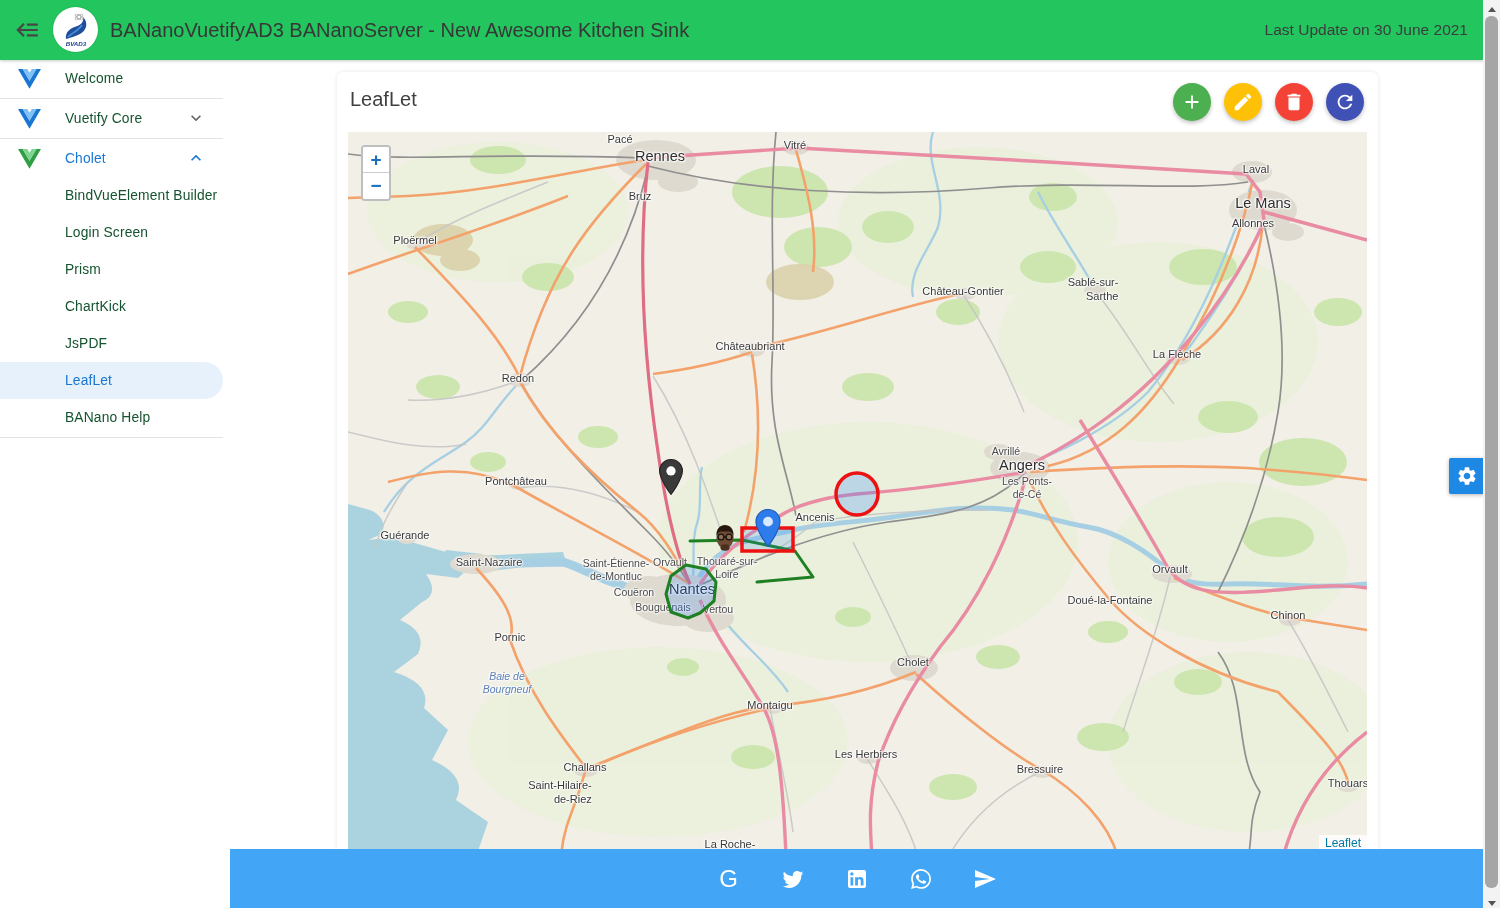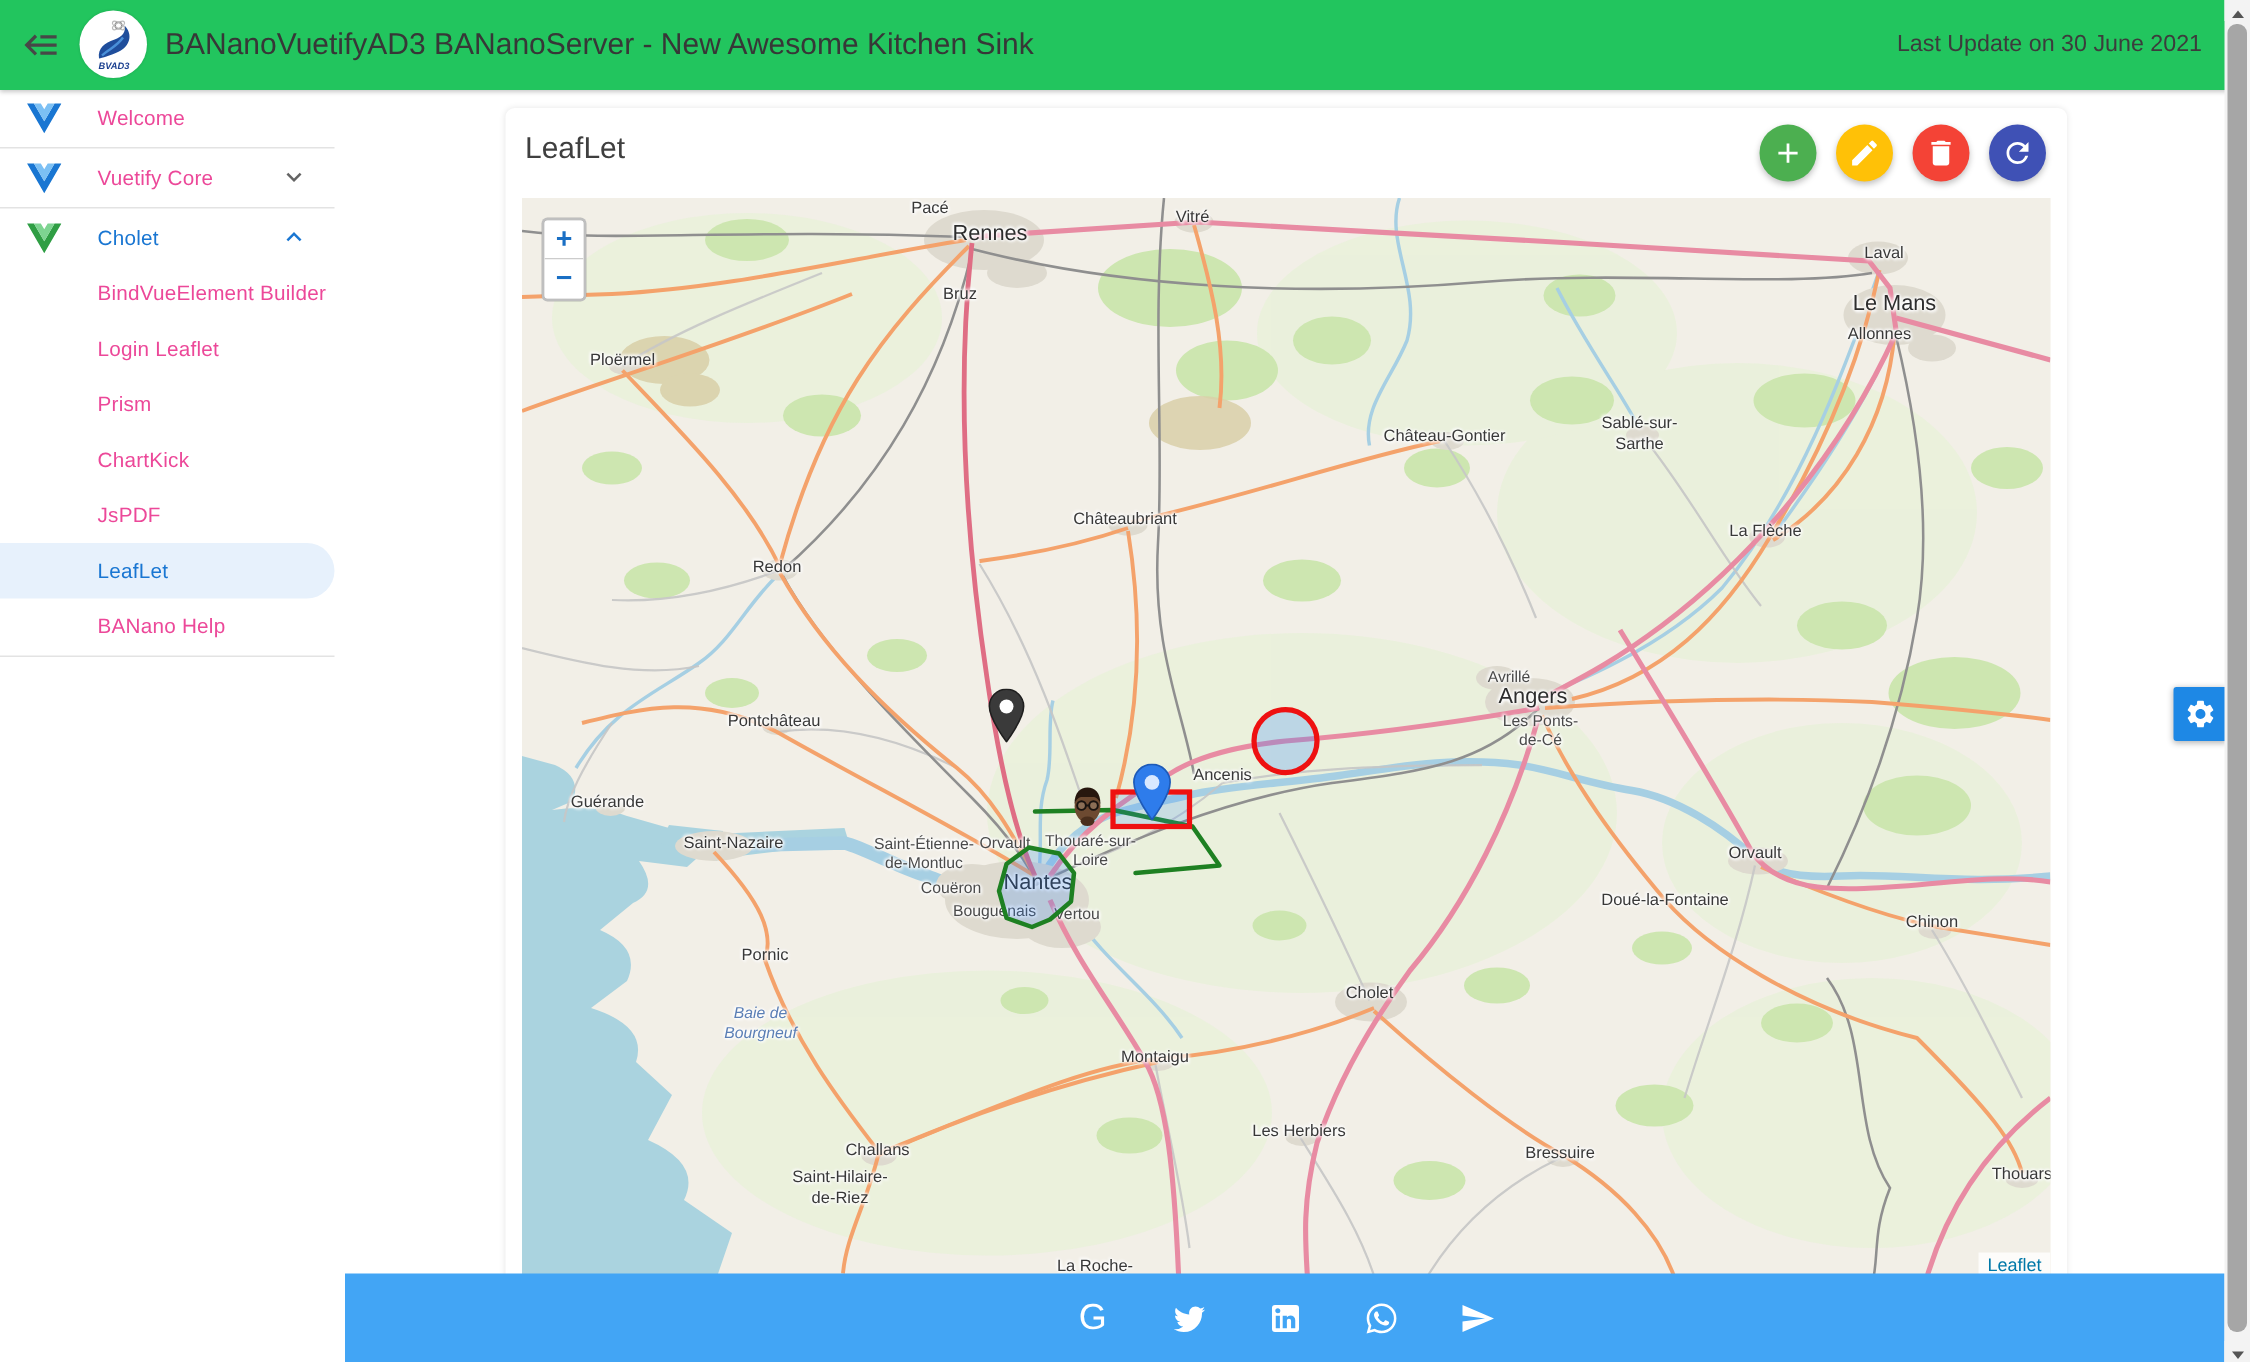--- a/index.html
+++ b/index.html
@@ -11,42 +11,42 @@
   .menu-btn{position:absolute;left:12px;top:14px;width:32px;height:32px;border:none;background:transparent;
             cursor:pointer;color:#474747;padding:3px;}
   .logo{position:absolute;left:53px;top:7px;width:45px;height:45px;border-radius:50%;background:#fff;
         box-shadow:0 0 2px rgba(0,0,0,.15);display:flex;align-items:center;justify-content:center;}
   .appbar-title{position:absolute;left:110px;top:0;height:60px;line-height:60px;font-size:20px;color:#373737;}
   .last-update{position:absolute;right:32px;top:0;height:60px;line-height:60px;font-size:15.5px;color:#3c3c3c;}
   
   .sidebar{position:absolute;left:0;top:60px;width:230px;height:848px;background:#fff;z-index:10;}
   .side-item{position:relative;height:37px;display:flex;align-items:center;padding-left:18px;cursor:pointer;box-sizing:border-box;}
   .side-item .v-ic{width:25px;height:22px;margin-right:22px;flex:0 0 auto;display:flex;align-items:center;}
-  .side-item .lbl{font-size:13.8px;font-weight:500;color:#ec4899;letter-spacing:.15px;}
+  .side-item .lbl{font-size:13.8px;font-weight:500;color:#14532d;letter-spacing:.15px;}
   .side-item .chev{position:absolute;right:24px;top:8px;width:20px;height:20px;}
   .side-item.sub{padding-left:65px;}
   .side-item.blue .lbl{color:#1976d2;}
   .side-item.selected{background:#e7f1fc;border-radius:0 28px 28px 0;width:223px;}
   .side-div{border-top:1px solid #e3e3e3;width:223px;margin:1px 0;}
   
   .card{position:absolute;left:337px;top:72px;width:1041px;height:785px;background:#fff;border-radius:6px;
         box-shadow:0 0 4px rgba(0,0,0,.10);z-index:5;}
   .card-head{position:relative;height:60px;}
   .card-title{position:absolute;left:13px;top:16px;font-size:20px;color:#3f3f3f;}
   .fab-row{position:absolute;right:14px;top:11px;display:flex;gap:13px;}
   .fab{width:38px;height:38px;border-radius:50%;border:none;cursor:pointer;display:flex;align-items:center;
        justify-content:center;box-shadow:0 2px 4px rgba(0,0,0,.25);padding:0;}
   
   .map{position:absolute;left:11px;top:60px;width:1019px;height:725px;overflow:hidden;background:#f2efe7;cursor:grab;}
   .map svg.base{position:absolute;left:0;top:0;}
   .map-label{position:absolute;transform:translate(-50%,-50%);white-space:pre-line;text-align:center;
              color:#3a3a3a;line-height:1.25;pointer-events:none;
              text-shadow:0 0 2px #fff,0 0 2px #fff,0 0 3px #fff,1px 1px 2px #fff,-1px -1px 2px #fff;}
   .map-label.city{font-size:14.5px;color:#2d2d2d;}
-  .map-label.town{font-size:11px;color:#383838;}
+  .map-label.town{font-size:11px;color:#383838;text-align:right;}
   .map-label.small{font-size:10.5px;color:#4a4a4a;}
   .map-label.water{font-size:10.5px;font-style:italic;color:#5b7fb5;}
   .zoomctl{position:absolute;left:13px;top:13px;width:26px;border:2px solid rgba(0,0,0,.25);border-radius:4px;
            background:#fff;z-index:20;overflow:hidden;}
   .zoomctl button{display:block;width:26px;height:26px;border:none;background:#fff;color:#1a6fc4;font-size:19px;
                   line-height:24px;cursor:pointer;padding:0;font-weight:bold;}
   .zoomctl button:first-child{border-bottom:1px solid #ccc;}
   .attrib{position:absolute;right:0;bottom:6px;background:rgba(255,255,255,.8);padding:1px 6px;font-size:12px;
           color:#0078a8;z-index:20;}
   .marker{position:absolute;z-index:15;}
@@ -127,21 +127,21 @@
         </span>
         <span class="lbl">Cholet</span>
         <span class="chev"><svg viewBox="0 0 24 24" width="20" height="20" fill="#1976d2">
             <path d="M7.41 15.41 12 10.83l4.59 4.58L18 14l-6-6-6 6z"></path>
           </svg></span>
       </div>
       <div class="side-item sub">
         <span class="lbl">BindVueElement Builder</span>
       </div>
       <div class="side-item sub">
-        <span class="lbl">Login Leaflet</span>
+        <span class="lbl">Login Screen</span>
       </div>
       <div class="side-item sub">
         <span class="lbl">Prism</span>
       </div>
       <div class="side-item sub">
         <span class="lbl">ChartKick</span>
       </div>
       <div class="side-item sub">
         <span class="lbl">JsPDF</span>
       </div>

